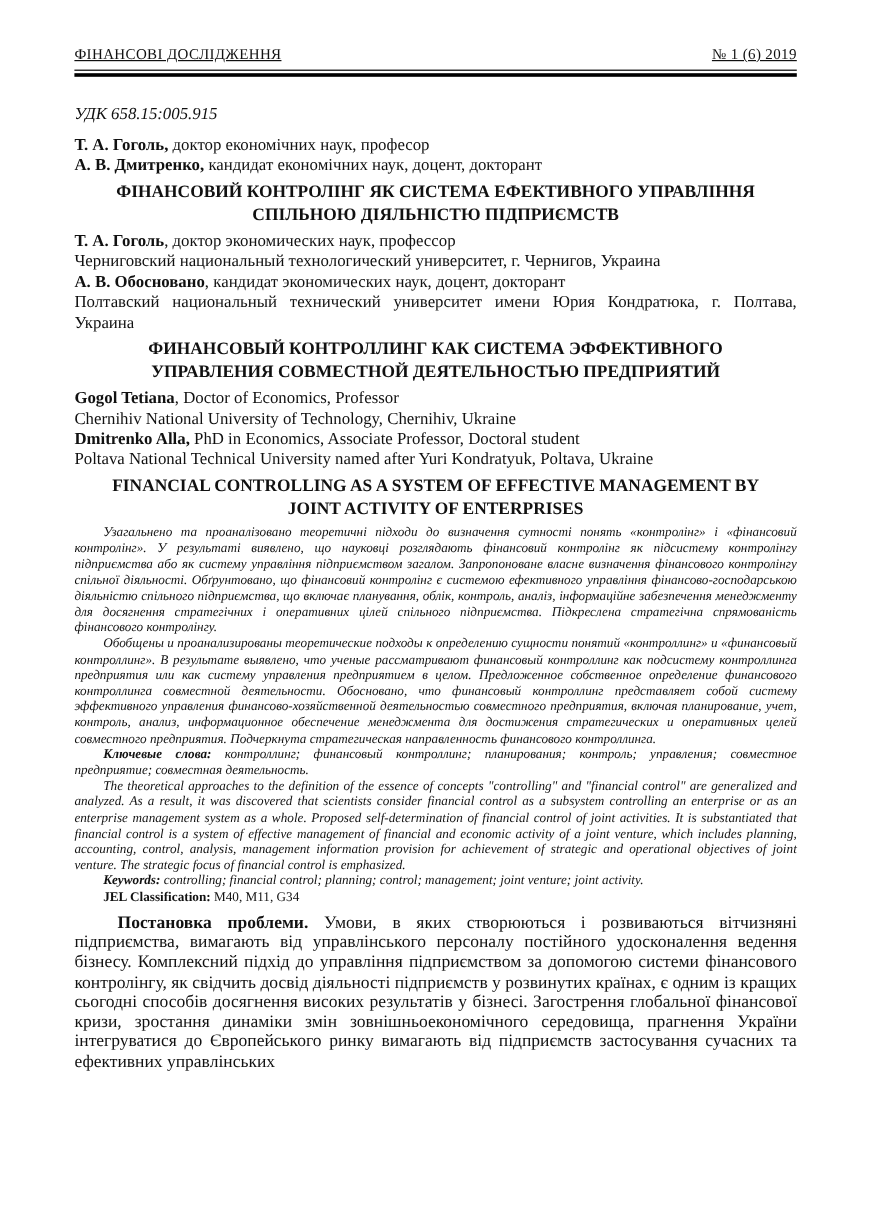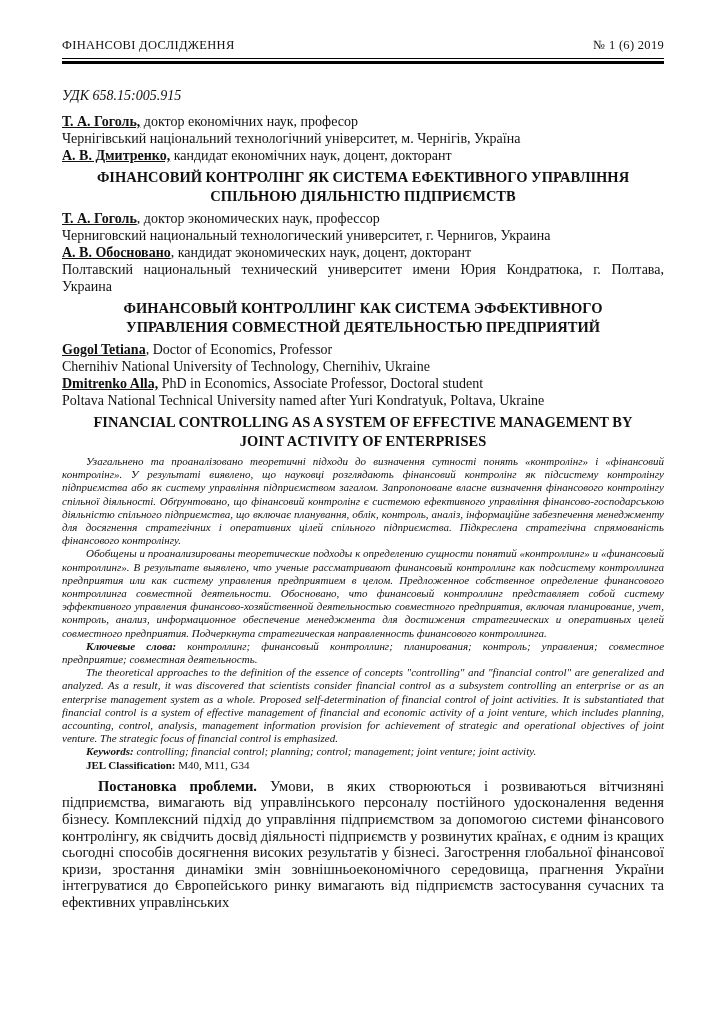--- a/index.html
+++ b/index.html
@@ -7,34 +7,34 @@
     width: 724px; height: 1024px;
     background: #ffffff;
     color: #111111;
     font-family: "Liberation Serif", "DejaVu Serif", serif;
     box-sizing: border-box;
     padding: 38px 60px 0 62px;
     overflow: hidden;
   }
   .page-header {
     display: flex; justify-content: space-between; align-items: baseline;
-    font-size: 12.5px; letter-spacing: 0.3px;
+    font-size: 12.5px; letter-spacing: 0.3px; text-decoration: underline;
   }
   .double-rule {
     margin-top: 5px;
     height: 2px;
     border-top: 1px solid #000;
     border-bottom: 3px solid #000;
   }
   .udk {
     font-style: italic; font-size: 14px;
     margin: 24px 0 9px 0;
   }
   .authors p { margin: 0; font-size: 14px; line-height: 17px; text-align: justify; }
-  .author-name { font-weight: bold; text-decoration: underline; }
+  .author-name { font-weight: bold; }
   .aff-wrap { word-spacing: 2.5px; }
   h1.title {
     font-size: 14.5px; line-height: 19px; text-align: center;
     margin: 4px auto; font-weight: bold;
   }
   h1.title-ru { max-width: 500px; }
   h1.title-en { max-width: 545px; }
   .abstract {
     font-size: 11px; line-height: 13.2px;
     font-style: italic; text-align: justify;
@@ -64,21 +64,20 @@
   <header class="page-header">
     <span>ФІНАНСОВІ ДОСЛІДЖЕННЯ</span>
     <span>№ 1 (6) 2019</span>
   </header>
   <div class="double-rule"></div>
 
   <p class="udk">УДК 658.15:005.915</p>
 
   <div class="authors">
     <p><b class="author-name">Т. А. Гоголь,</b> <span>доктор економічних наук, професор</span></p>
-    <p>Чернігівський національний технологічний університет, м. Чернігів, Україна</p>
     <p><b class="author-name">А. В. Дмитренко,</b> <span>кандидат економічних наук, доцент, докторант</span></p>
   </div>
 
   <h1 class="title">ФІНАНСОВИЙ КОНТРОЛІНГ ЯК СИСТЕМА ЕФЕКТИВНОГО УПРАВЛІННЯ СПІЛЬНОЮ ДІЯЛЬНІСТЮ ПІДПРИЄМСТВ</h1>
 
   <div class="authors">
     <p><b class="author-name">Т. А. Гоголь</b><span>, доктор экономических наук, профессор</span></p>
     <p>Черниговский национальный технологический университет, г. Чернигов, Украина</p>
     <p><b class="author-name">А. В. Обосновано</b><span>, кандидат экономических наук, доцент, докторант</span></p>
     <p class="aff-wrap">Полтавский национальный технический университет имени Юрия Кондратюка, г. Полтава, Украина</p>

